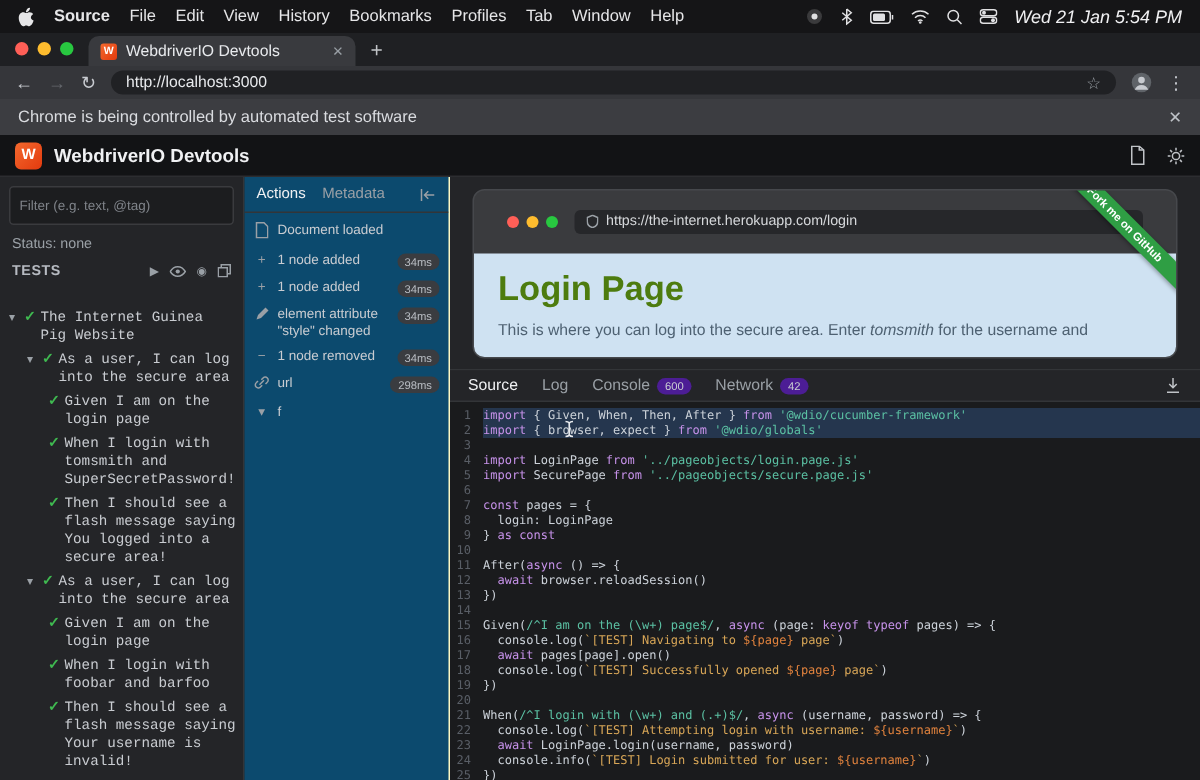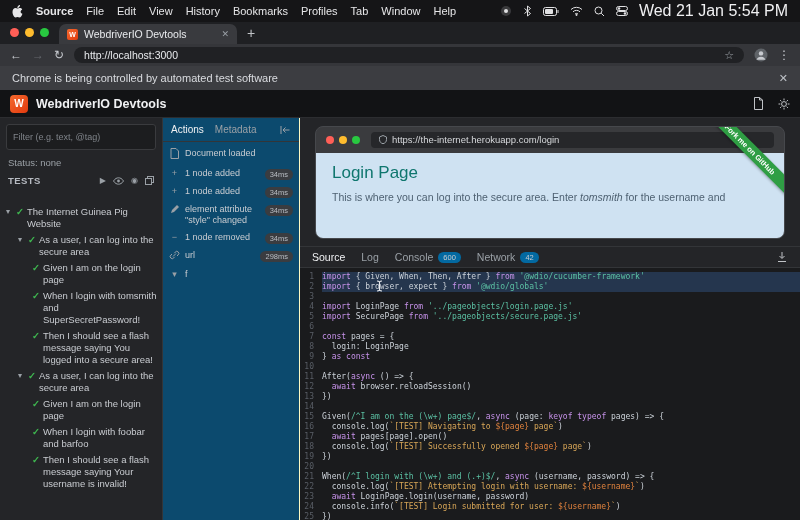--- a/index.html
+++ b/index.html
@@ -7,21 +7,21 @@
               font-family:"Liberation Sans", sans-serif; }
   .screen { position:relative; width:800px; height:520px; display:flex; flex-direction:column; }
 
   
   .menubar { height:22px; background:#151517; display:flex; align-items:center;
              padding:0 12px; gap:13px; color:#e6e6e8; font-size:11px; flex:none; }
   .mitem { white-space:nowrap; }
   .bold { font-weight:bold; }
   .mitems { display:flex; gap:13px; }
   .mright { margin-left:auto; display:flex; align-items:center; gap:11px; }
-  .clock { font-size:16px; color:#f0f0f2; white-space:nowrap; }
+  .clock { font-size:12px; color:#f0f0f2; white-space:nowrap;font-style:italic; }
   .micon { display:flex; align-items:center; }
 
   
   .tabbar { height:22px; background:#1f2023; display:flex; align-items:flex-end; padding:0 6px; flex:none; }
   .traffic { display:flex; gap:6px; align-items:center; margin:0 10px 7px 4px; }
   .tl { width:9px; height:9px; border-radius:50%; }
   .tl.red{background:#ff5f57} .tl.yellow{background:#febc2e} .tl.green{background:#28c840}
   .tab { height:20px; background:#393a3e; border-radius:7px 7px 0 0; display:flex; align-items:center;
          gap:6px; padding:0 8px; width:178px; color:#e8eaed; font-size:10.5px; }
   .favicon { width:11px; height:11px; flex:none; background:linear-gradient(135deg,#f4692e,#e23a0e);
@@ -68,21 +68,21 @@
   .testsrow { display:flex; align-items:center; margin:0 8px 18px; }
   .testslabel { font-size:9.5px; font-weight:bold; letter-spacing:.4px; color:#b7bbc2; }
   .ticons { margin-left:auto; display:flex; gap:7px; color:#9aa0a6; font-size:8px; align-items:center; }
   .tree { flex:1; overflow:hidden; }
   .trow { display:flex; align-items:flex-start; padding:2px 4px 2px 6px; font-size:9.5px;
           line-height:12px; color:#c9ccd1; }
   .trow.lvl1 { padding-left:18px; }
   .trow.lvl2 { padding-left:32px; }
   .chev { width:10px; flex:none; color:#9aa0a6; font-size:8px; line-height:12px; }
   .check { width:11px; flex:none; color:#3fb950; font-weight:bold; }
-  .tlabel { flex:1; }
+  .tlabel { flex:1;font-family:Liberation Mono, monospace; }
 
   
   .actions { width:137px; flex:none; background:#0c4a6e; border-right:1px solid #fef9c3;
              display:flex; flex-direction:column; overflow:hidden; }
   .atabs { height:24px; flex:none; display:flex; align-items:center; gap:11px; padding:0 8px;
            border-bottom:1px solid #333538; }
   .atab { font-size:10px; color:#9aa0a6; }
   .atab.active { color:#f0f1f3; }
   .collapse { margin-left:auto; display:flex; align-items:center; }
   .alist { flex:1; overflow:hidden; padding-top:3px; }
@@ -91,39 +91,39 @@
   .alabel { flex:1; font-size:9px; line-height:11px; color:#c9ccd1; }
   .abadge { flex:none; background:#3a3c40; color:#b9bdc3; font-size:7.5px; border-radius:7px;
             padding:1px 5px; line-height:9px; margin-top:1px; }
 
   
   .rightcol { flex:1; display:flex; flex-direction:column; overflow:hidden; }
   .previewwrap { height:129px; flex:none; background:#242528; display:flex; align-items:center;
                  justify-content:center; border-bottom:1px solid #333538; }
   .pbrowser { width:470px; height:113px; border:1px solid #46484c; border-radius:8px; overflow:hidden;
               display:flex; flex-direction:column; background:#3a3b3e; position:relative; }
-  .pbar { height:26px; flex:none; display:flex; align-items:center; gap:5px; padding:0 10px; }
+  .pbar { height:42px; flex:none; display:flex; align-items:center; gap:5px; padding:0 22px; }
   .ptl { width:8px; height:8px; border-radius:50%; }
   .purl { flex:1; height:16px; background:#26272a; border-radius:4px; color:#d6d8db; font-size:9.5px;
           display:flex; align-items:center; padding:0 8px; margin-left:6px; gap:5px; }
   .pbody { flex:1; background:#cfe2f2; overflow:hidden; padding:8px 16px; }
-  .ph { font-size:17px; font-weight:normal; color:#0f766e; margin:2px 0 7px; }
+  .ph { font-size:23px; font-weight:bold; color:#4d7c0f; margin:2px 0 7px; }
   .pp { font-size:10.5px; color:#4e6172; line-height:14px; width:94%; }
   .pp em { font-style:italic; }
   .ribbon { position:absolute; top:16px; right:-36px; transform:rotate(45deg); background:#2f9e44;
             color:#fff; font-size:7.5px; font-weight:bold; padding:2px 0; width:140px; text-align:center;
             box-shadow:0 1px 3px rgba(0,0,0,.35); }
 
   
   .etabs { height:21px; flex:none; display:flex; align-items:center; gap:14px; padding:0 12px;
            background:#242528; border-bottom:1px solid #333538; }
   .etablist { display:flex; gap:16px; align-items:center; }
   .etab { font-size:10.5px; color:#9aa0a6; display:flex; align-items:center; gap:5px; }
   .etab.active { color:#f0f1f3; }
-  .ebadge { background:#0369a1; color:#c9ccd1; font-size:7.5px; border-radius:8px; padding:1px 5px; line-height:9px; }
+  .ebadge { background:#4c1d95; color:#c9ccd1; font-size:7.5px; border-radius:8px; padding:1px 5px; line-height:9px; }
   .dl { margin-left:auto; display:flex; align-items:center; }
 
   
   .code { flex:1; background:#1a1b1d; overflow:hidden; position:relative; padding-top:4px;
           font-family:"DejaVu Sans Mono", monospace; }
   .cl { display:flex; line-height:10px; font-size:8px; white-space:pre; }
   .ln { width:22px; flex:none; text-align:right; color:#595e66; padding-right:8px; }
   .lc { flex:1; }
   .cl.sel .lc { background:rgba(64,120,192,.30); }
   .tk-p { color:#ccd2d9; } .tk-k { color:#c792ea; } .tk-s { color:#5bc0a3; }

